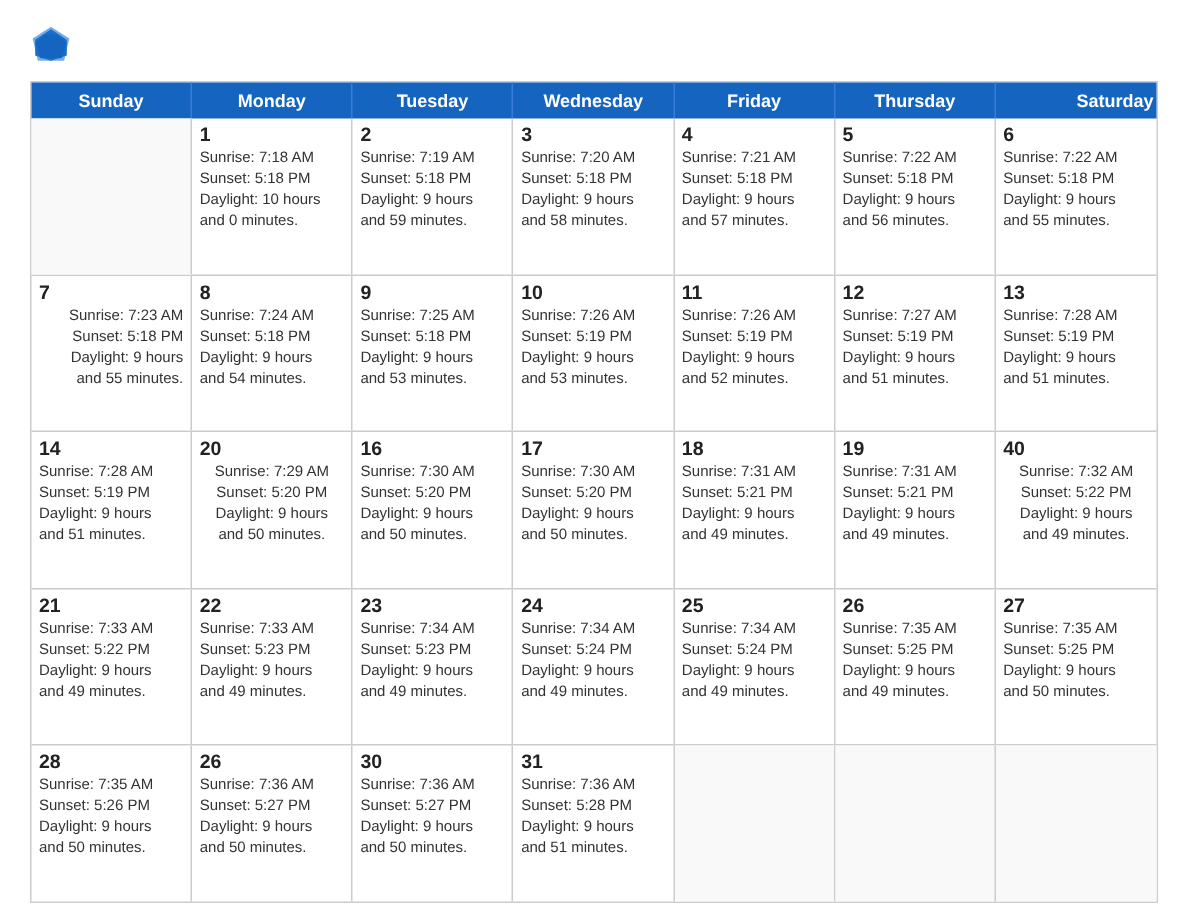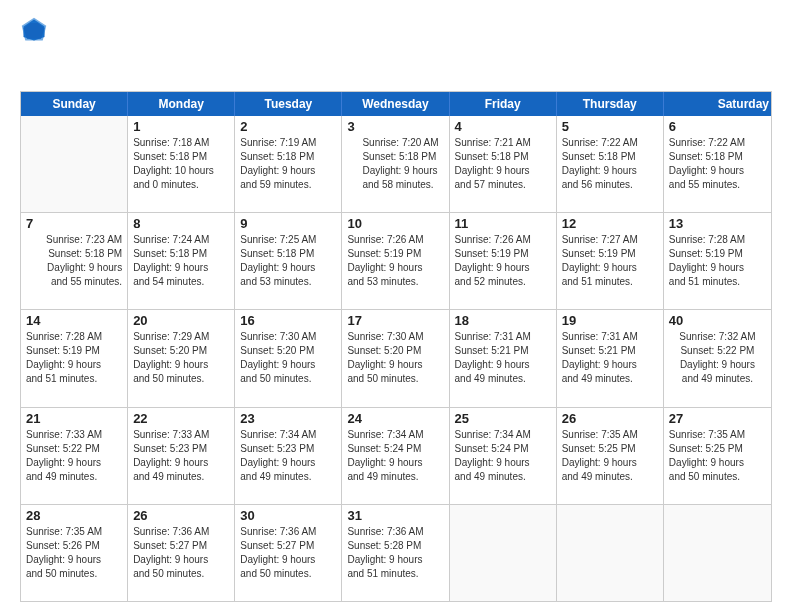--- a/index.html
+++ b/index.html
@@ -9,21 +9,20 @@
       font-family: Arial, sans-serif;
       background: #fff;
       overflow: hidden;
     }
     .page {
       width: 792px;
       height: 612px;
       padding: 16px 20px 10px 20px;
       display: flex;
       flex-direction: column;
-      gap: 37px;
     }
     .header {
       display: flex;
       justify-content: space-between;
       align-items: flex-start;
       margin-bottom: 10px;
     }
     .logo {
       display: flex;
       align-items: center;
@@ -151,21 +150,21 @@
           </div>
           <div class="cal-cell">
             <div class="day-num">2</div>
             <div class="cell-text" style="white-space: pre-line;">Sunrise: 7:19 AM
 Sunset: 5:18 PM
 Daylight: 9 hours
 and 59 minutes.</div>
           </div>
           <div class="cal-cell">
             <div class="day-num">3</div>
-            <div class="cell-text" style="white-space: pre-line; margin-left: 15px;">Sunrise: 7:20 AM
+            <div class="cell-text" style="white-space: pre-line;">Sunrise: 7:20 AM
 Sunset: 5:18 PM
 Daylight: 9 hours
 and 58 minutes.</div>
           </div>
           <div class="cal-cell">
             <div class="day-num">4</div>
             <div class="cell-text" style="white-space: pre-line;">Sunrise: 7:21 AM
 Sunset: 5:18 PM
 Daylight: 9 hours
 and 57 minutes.</div>
@@ -239,21 +238,21 @@
         <div class="cal-row">
           <div class="cal-cell">
             <div class="day-num">14</div>
             <div class="cell-text" style="white-space: pre-line;">Sunrise: 7:28 AM
 Sunset: 5:19 PM
 Daylight: 9 hours
 and 51 minutes.</div>
           </div>
           <div class="cal-cell">
             <div class="day-num">20</div>
-            <div class="cell-text" style="white-space: pre-line;">Sunrise: 7:29 AM
+            <div class="cell-text" style="white-space: pre-line; text-align: center;">Sunrise: 7:29 AM
 Sunset: 5:20 PM
 Daylight: 9 hours
 and 50 minutes.</div>
           </div>
           <div class="cal-cell">
             <div class="day-num">16</div>
             <div class="cell-text" style="white-space: pre-line;">Sunrise: 7:30 AM
 Sunset: 5:20 PM
 Daylight: 9 hours
 and 50 minutes.</div>

